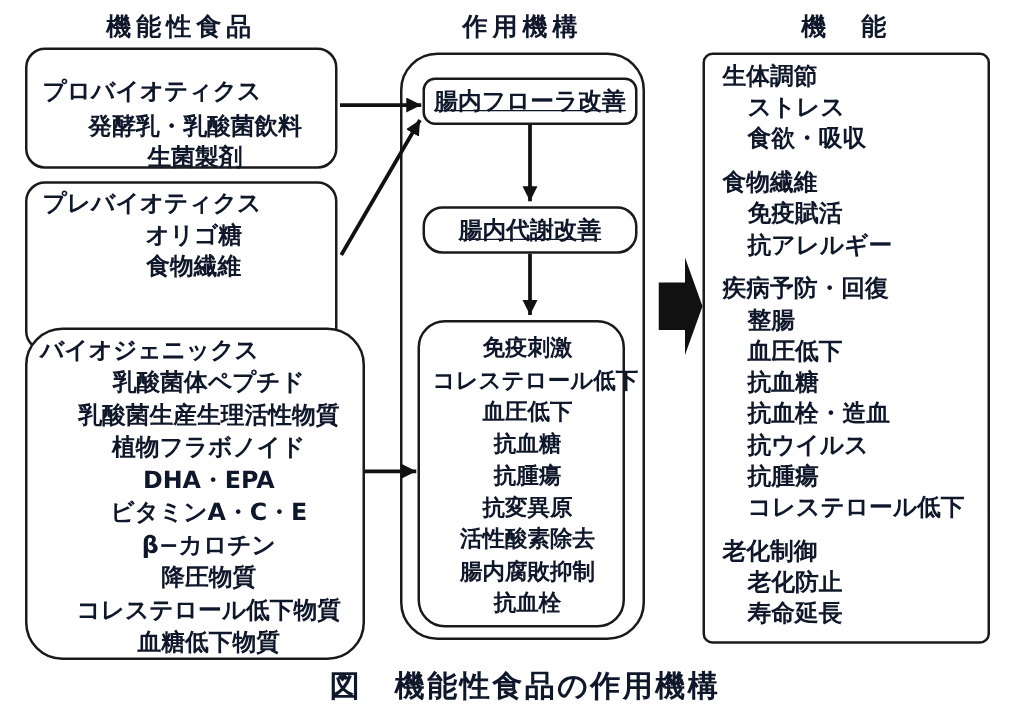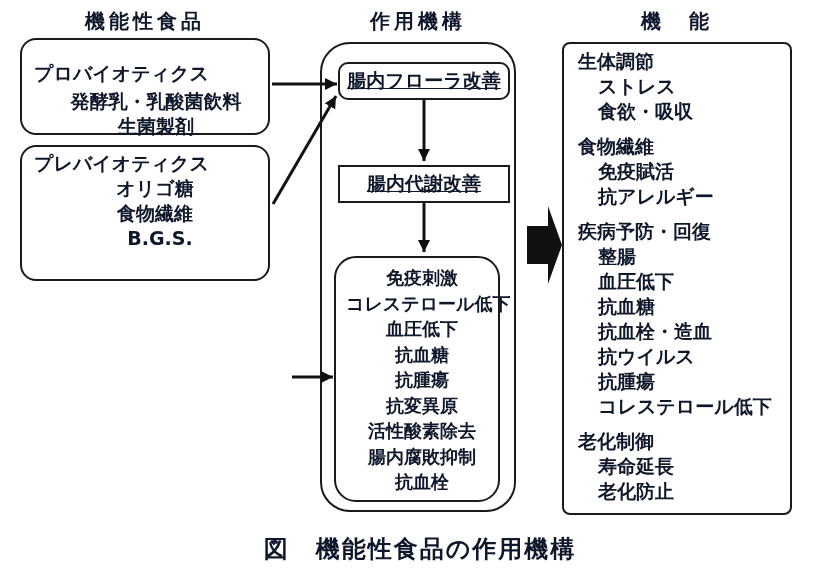--- a/index.html
+++ b/index.html
@@ -18,21 +18,21 @@
   .box2{left:20px;top:145px;width:250px;height:136px;padding:3px 0 0 12px;}
   .box2 .bitems{padding-left:8px;}
   .box3{left:20px;top:262px;width:272px;height:266px;padding:4px 0 0 10px;border-radius:30px;}
   .box3 .btitle{line-height:25px;}
   .box3 .bitems{padding-left:12px;}
   .box3 .item{line-height:26px;}
   
   .couter{left:320px;top:42px;width:196px;height:470px;border-radius:30px;}
   .stepbox{display:flex;align-items:center;justify-content:center;font-size:19px;font-weight:bold;white-space:nowrap;text-decoration:underline;}
   .step1{left:338px;top:62px;width:172px;height:38px;border-radius:10px;}
-  .step2{left:338px;top:165px;width:172px;height:38px;border-radius:0;}
+  .step2{left:338px;top:165px;width:172px;height:38px;border-radius:16px;}
   .cbox{left:334px;top:256px;width:166px;height:246px;border-radius:22px;padding:8px 0 0 10px;font-family:Liberation Serif, serif;}
   .cbox .item{font-size:18px;line-height:25.5px;}
   
   .rightbox{left:562px;top:42px;width:230px;height:473px;border-radius:8px;padding-top:5px;}
   .group{margin-top:10px;}
   .group:first-child{margin-top:0;}
   .gtitle{font-size:19px;line-height:25px;padding-left:14px;white-space:nowrap;}
   .gitem{font-size:19px;line-height:25px;padding-left:34px;white-space:nowrap;}
   .caption{position:absolute;left:170px;top:533px;width:500px;text-align:center;font-size:24px;font-weight:bold;letter-spacing:2px;white-space:nowrap;}
   #arrows{position:absolute;left:0;top:0;pointer-events:none;}
@@ -52,24 +52,37 @@
       <div class="item">発酵乳・乳酸菌飲料</div>
       <div class="item">生菌製剤</div>
     </div>
   </div>
 
   <div class="rbox box2">
     <div class="btitle">プレバイオティクス</div>
     <div class="bitems">
       <div class="item">オリゴ糖</div>
       <div class="item">食物繊維</div>
-      <div class="item" style="padding-left:10px;">B.G.S.</div>
     </div>
   </div>
 
+  <div class="rbox box3">
+    <div class="btitle">バイオジェニックス</div>
+    <div class="bitems">
+      <div class="item">乳酸菌体ペプチド</div>
+      <div class="item">乳酸菌生産生理活性物質</div>
+      <div class="item">植物フラボノイド</div>
+      <div class="item">DHA・EPA</div>
+      <div class="item">ビタミンA・C・E</div>
+      <div class="item">β−カロチン</div>
+      <div class="item">降圧物質</div>
+      <div class="item">コレステロール低下物質</div>
+      <div class="item">血糖低下物質</div>
+    </div>
+  </div>
 
   <div class="rbox couter"></div>
   <div class="rbox stepbox step1">腸内フローラ改善</div>
   <div class="rbox stepbox step2">腸内代謝改善</div>
   <div class="rbox cbox">
     <div class="item">免疫刺激</div>
     <div class="item">コレステロール低下</div>
     <div class="item">血圧低下</div>
     <div class="item">抗血糖</div>
     <div class="item">抗腫瘍</div>
@@ -95,22 +108,22 @@
       <div class="gitem">整腸</div>
       <div class="gitem">血圧低下</div>
       <div class="gitem">抗血糖</div>
       <div class="gitem">抗血栓・造血</div>
       <div class="gitem">抗ウイルス</div>
       <div class="gitem">抗腫瘍</div>
       <div class="gitem">コレステロール低下</div>
     </div>
     <div class="group">
       <div class="gtitle">老化制御</div>
+      <div class="gitem">老化防止</div>
       <div class="gitem">寿命延長</div>
-      <div class="gitem">老化防止</div>
     </div>
   </div>
 
   <svg id="arrows" width="825" height="573" viewBox="0 0 825 573">
     <defs>
       <marker id="ah" markerUnits="userSpaceOnUse" markerWidth="14" markerHeight="14" refX="12" refY="6" orient="auto">
         <path d="M0,0 L12,6 L0,12 Z" fill="#111"></path>
       </marker>
     </defs>
     <line x1="272" y1="84" x2="337" y2="84" stroke="#111" stroke-width="3" marker-end="url(#ah)"></line>

